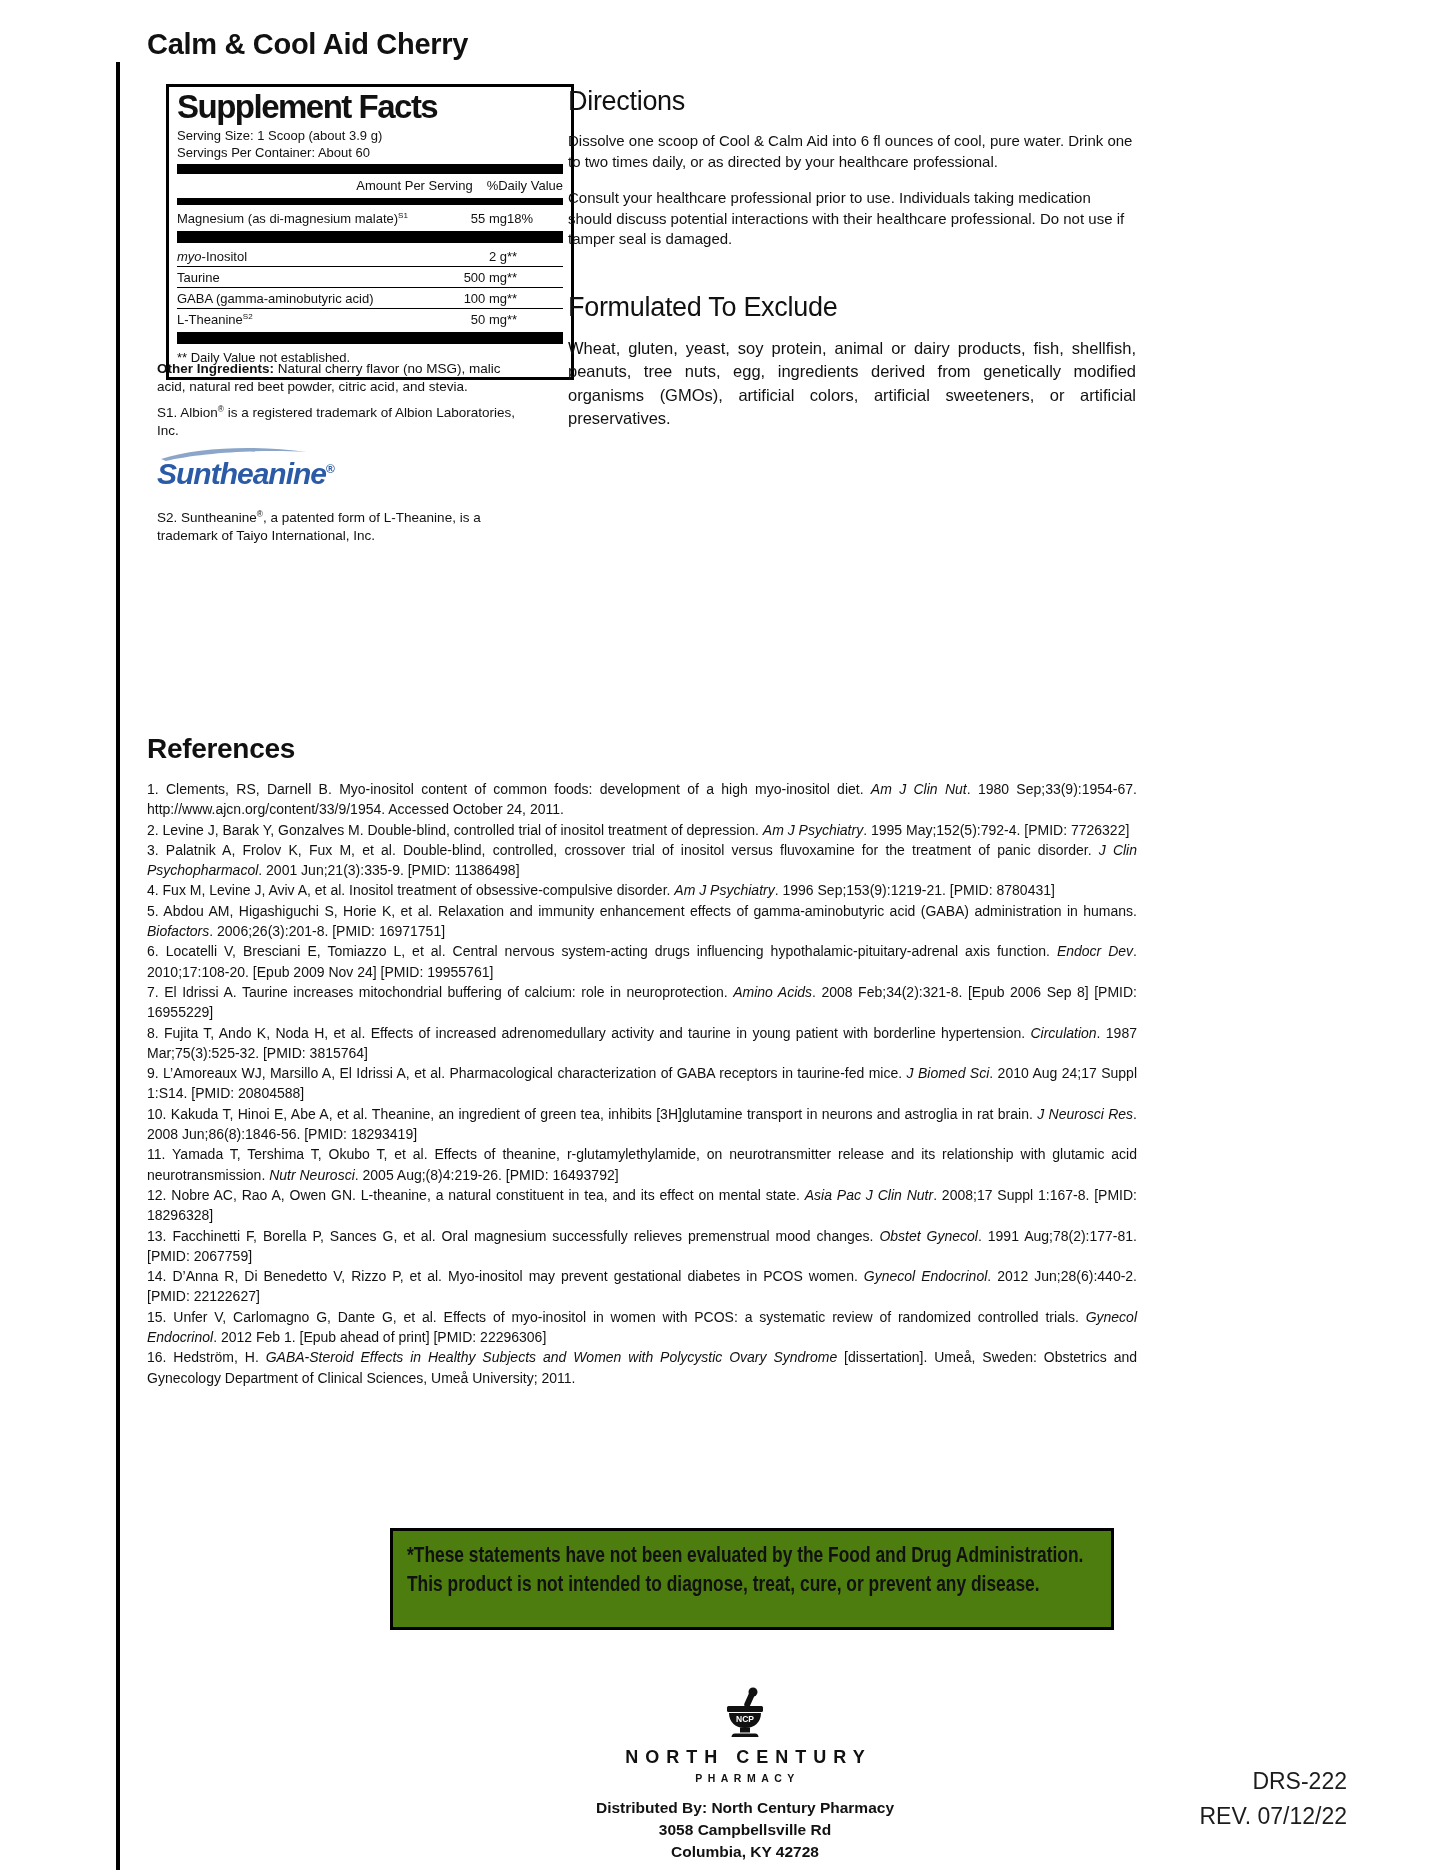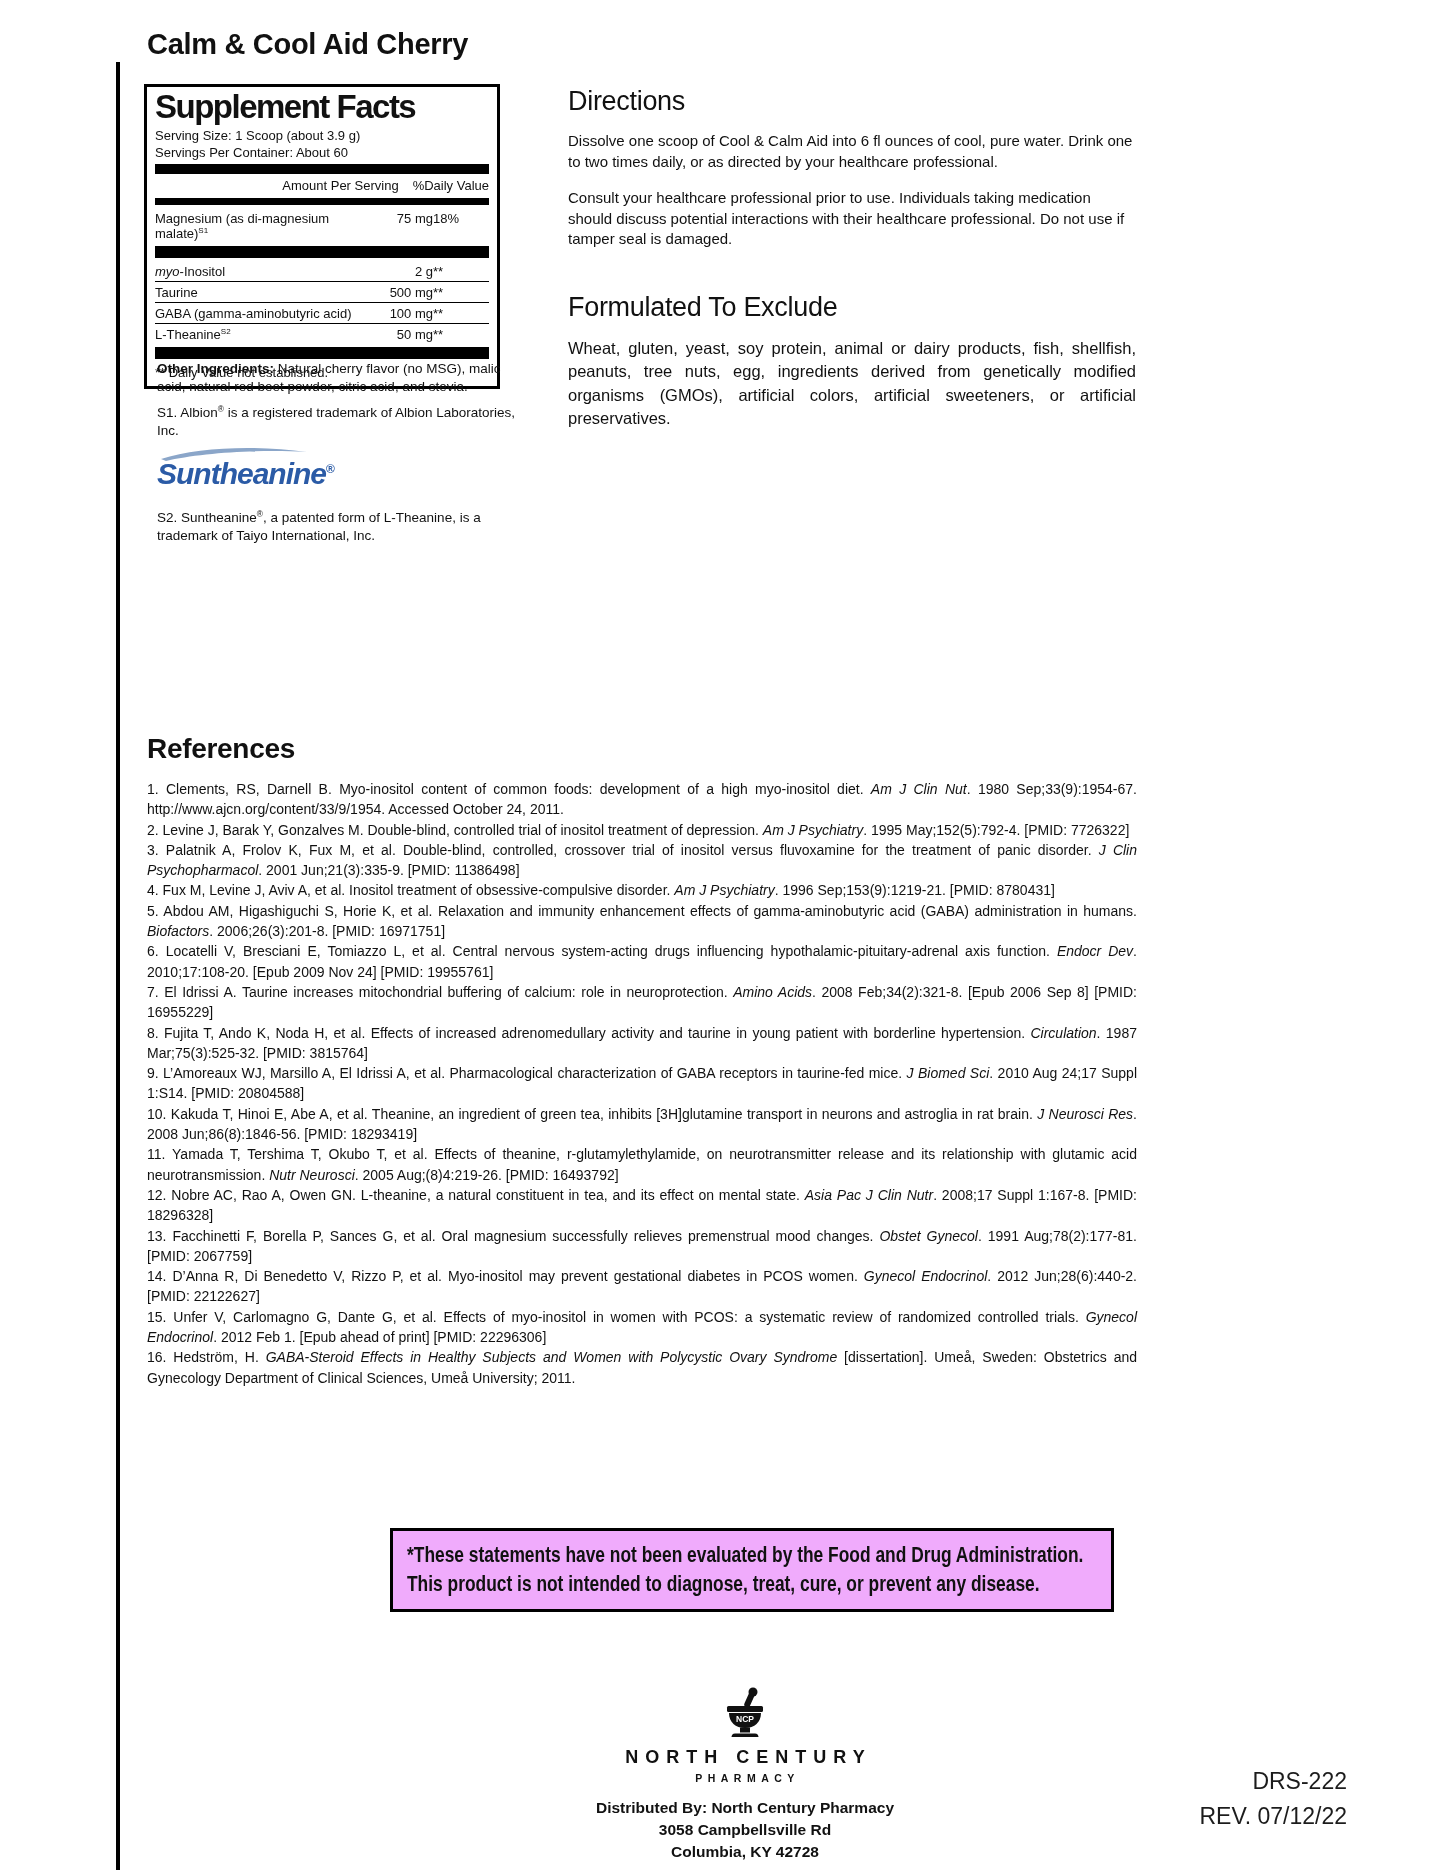--- a/index.html
+++ b/index.html
@@ -5,22 +5,22 @@
   html,body{margin:0;padding:0;}
   body{
     width:1445px;height:1870px;position:relative;background:#fff;color:#111;
     font-family:"Liberation Sans", sans-serif;overflow:hidden;
   }
   sup{font-size:62%;vertical-align:super;line-height:0;}
   .vrule{position:absolute;left:116px;top:62px;width:4px;height:1808px;background:#000;}
   .page-title{position:absolute;left:147px;top:28px;font-size:29px;font-weight:bold;letter-spacing:-0.3px;}
 
   
-  .sf-box{position:absolute;left:144px;top:84px;width:356px;box-sizing:border-box;
-    border:3px solid #000;padding:3px 8px 6px;background:#fff;}
+  .sf-box{position:absolute;left:166px;top:84px;width:408px;box-sizing:border-box;
+    border:3px solid #000;padding:3px 8px 12px;background:#fff;}
   .sf-title{font-size:33px;font-weight:bold;letter-spacing:-1.5px;line-height:1.05;margin-bottom:3px;}
   .sf-line{font-size:13px;line-height:1.3;}
   .sf-bar{background:#000;margin:3px 0;}
   .b10{height:10px}.b8{height:7px}.b12{height:12px}
   .sf-header{display:flex;justify-content:flex-end;gap:14px;font-weight:normal;font-size:13px;padding:1px 0 2px;}
   .sf-row{display:flex;align-items:baseline;font-size:13px;padding:2.5px 0;}
   .sf-row.sep{border-top:1px solid #000;}
   .sf-name{flex:1;}
   .sf-amt{width:58px;text-align:right;}
   .sf-dv{width:56px;text-align:left;}
@@ -43,21 +43,21 @@
   .fte-h{margin-top:42px;}
   .fte-body{font-size:16.5px;line-height:1.42;text-align:justify;margin:0;}
 
   
   .refs{position:absolute;left:147px;top:733px;width:990px;}
   .refs-h{font-size:28px;font-weight:bold;margin:0 0 14px;letter-spacing:-0.3px;}
   .ref{font-size:14px;line-height:1.45;text-align:justify;margin:0;}
 
   
   .disclaimer{position:absolute;left:390px;top:1528px;width:724px;box-sizing:border-box;
-    border:3px solid #000;padding:9px 14px 11px;background:#f0abfc;}
+    border:3px solid #000;padding:9px 14px 29px;background:#4d7c0f;}
   .disc-line{font-weight:bold;font-size:22px;line-height:1.32;white-space:nowrap;
     transform:scaleX(0.79);transform-origin:0 50%;}
 
   
   .footer-logo{position:absolute;left:553px;top:1686px;width:384px;text-align:center;}
   .ncp-icon{display:block;margin:0 auto 3px;}
   .logo-name{font-size:18px;font-weight:600;letter-spacing:7px;margin-left:7px;}
   .logo-sub{font-size:10.5px;font-weight:600;letter-spacing:5.5px;margin-top:4px;margin-left:5px;}
   .dist{font-weight:bold;font-size:15.5px;margin-top:13px;line-height:1.42;}
   .doc-code{position:absolute;right:98px;top:1764px;text-align:right;font-size:23px;line-height:1.5;color:#1c1c1c;}
@@ -74,21 +74,21 @@
   <div class="sf-line">Serving Size: 1 Scoop (about 3.9 g)</div>
   <div class="sf-line">Servings Per Container: About 60</div>
   <div class="sf-bar b10"></div>
   <div class="sf-header">
     <span>Amount Per Serving</span>
     <span>%Daily Value</span>
   </div>
   <div class="sf-bar b8"></div>
   <div class="sf-row">
     <span class="sf-name"><span>Magnesium (as di-magnesium malate)</span><sup>S1</sup></span>
-    <span class="sf-amt">75 mg</span>
+    <span class="sf-amt">55 mg</span>
     <span class="sf-dv">18%</span>
   </div>
   <div class="sf-bar b12"></div>
   <div class="sf-row">
     <span class="sf-name"><span style="font-style: italic;">myo</span><span>-Inositol</span></span>
     <span class="sf-amt">2 g</span>
     <span class="sf-dv">**</span>
   </div>
   <div class="sf-row sep">
     <span class="sf-name"><span>Taurine</span></span>

